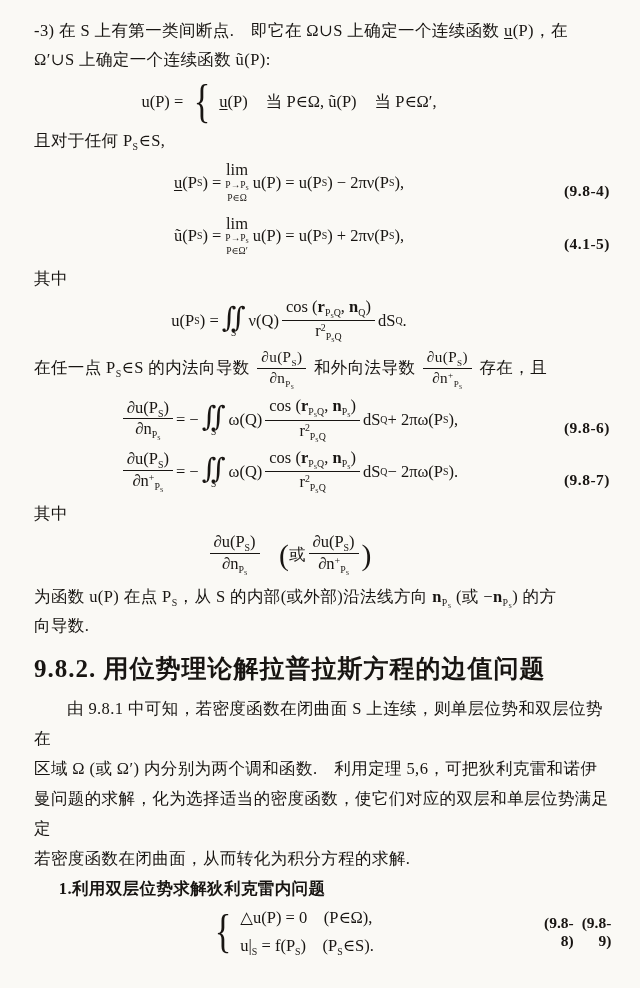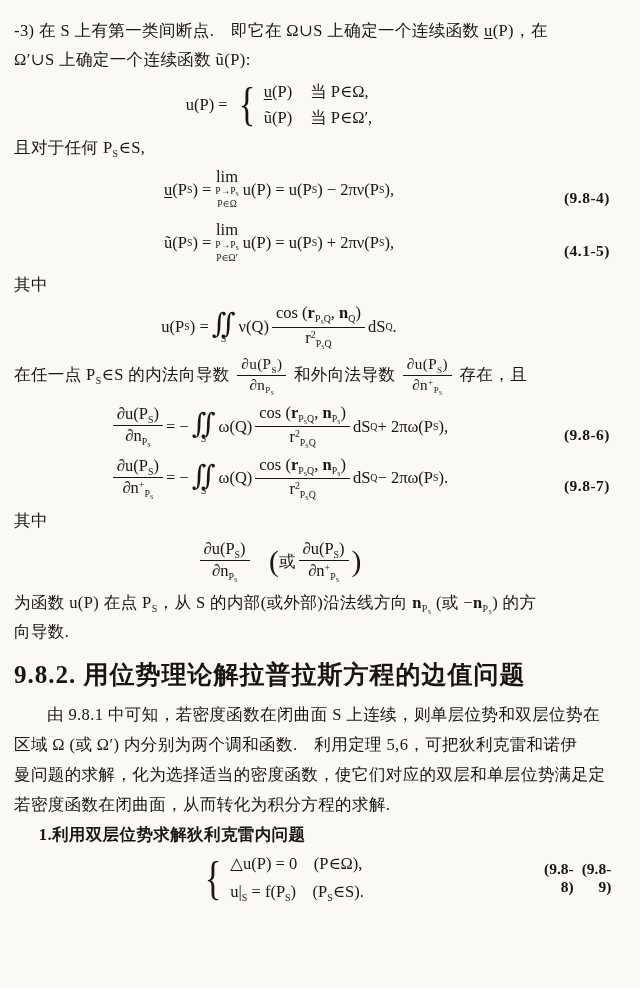--- a/index.html
+++ b/index.html
@@ -1,20 +1,20 @@
 <!DOCTYPE html>
 <html><head>
 <meta charset="utf-8">
 <style>
   html,body{margin:0;padding:0;background:#e9e7e2;}
   .page{
     position:relative;
     width:640px;height:988px;box-sizing:border-box;
     margin:0 auto;
-    padding:16px 30px 0 14px;
+    padding:16px 30px 0 34px;
     background:#faf9f5;
     color:#181512;
     font-family:"Liberation Serif","DejaVu Serif",serif;
     overflow:hidden;
   }
   .tline{margin:0;font-size:16.5px;line-height:29px;letter-spacing:.4px;}
   .indent{ text-indent:2em; }
   .bold{ font-weight:bold; }
   .p30{ line-height:30px; }
 
@@ -36,21 +36,21 @@
   .lim{display:inline-flex;flex-direction:column;align-items:center;vertical-align:middle;margin:0 4px;line-height:1;}
   .lim .lim-m{line-height:1.05;}
   .lim .lim-u{font-size:.58em;line-height:1.35;}
   .m-ul{text-decoration:underline;text-underline-offset:2px;}
   .m-ol{text-decoration:overline;}
   .m-b{font-weight:bold;}
   .m-bp{font-size:1.8em;font-weight:300;vertical-align:middle;line-height:.9;}
 
   
   .big-brace{font-size:46px;font-weight:300;line-height:.9;margin:0 6px 0 8px;transform:scaleX(.75);}
-  .cases-col{display:inline-flex;flex-direction:column;gap:4px;}
+  .cases-col{display:inline-flex;flex-direction:row;gap:4px;}
   .cases-row{display:flex;align-items:center;}
   .cases-row .cond{margin-left:18px;}
   .sys-col{display:inline-flex;flex-direction:column;gap:6px;align-items:flex-start;}
   .sys-tags{width:66px;display:flex;flex-direction:row;gap:8px;text-align:right;font-size:15.5px;font-weight:bold;}
 
   .sec-h{margin:13px 0 9px;font-size:25px;line-height:32px;font-weight:600;letter-spacing:1px;}
 </style>
 </head>
 <body>
 

